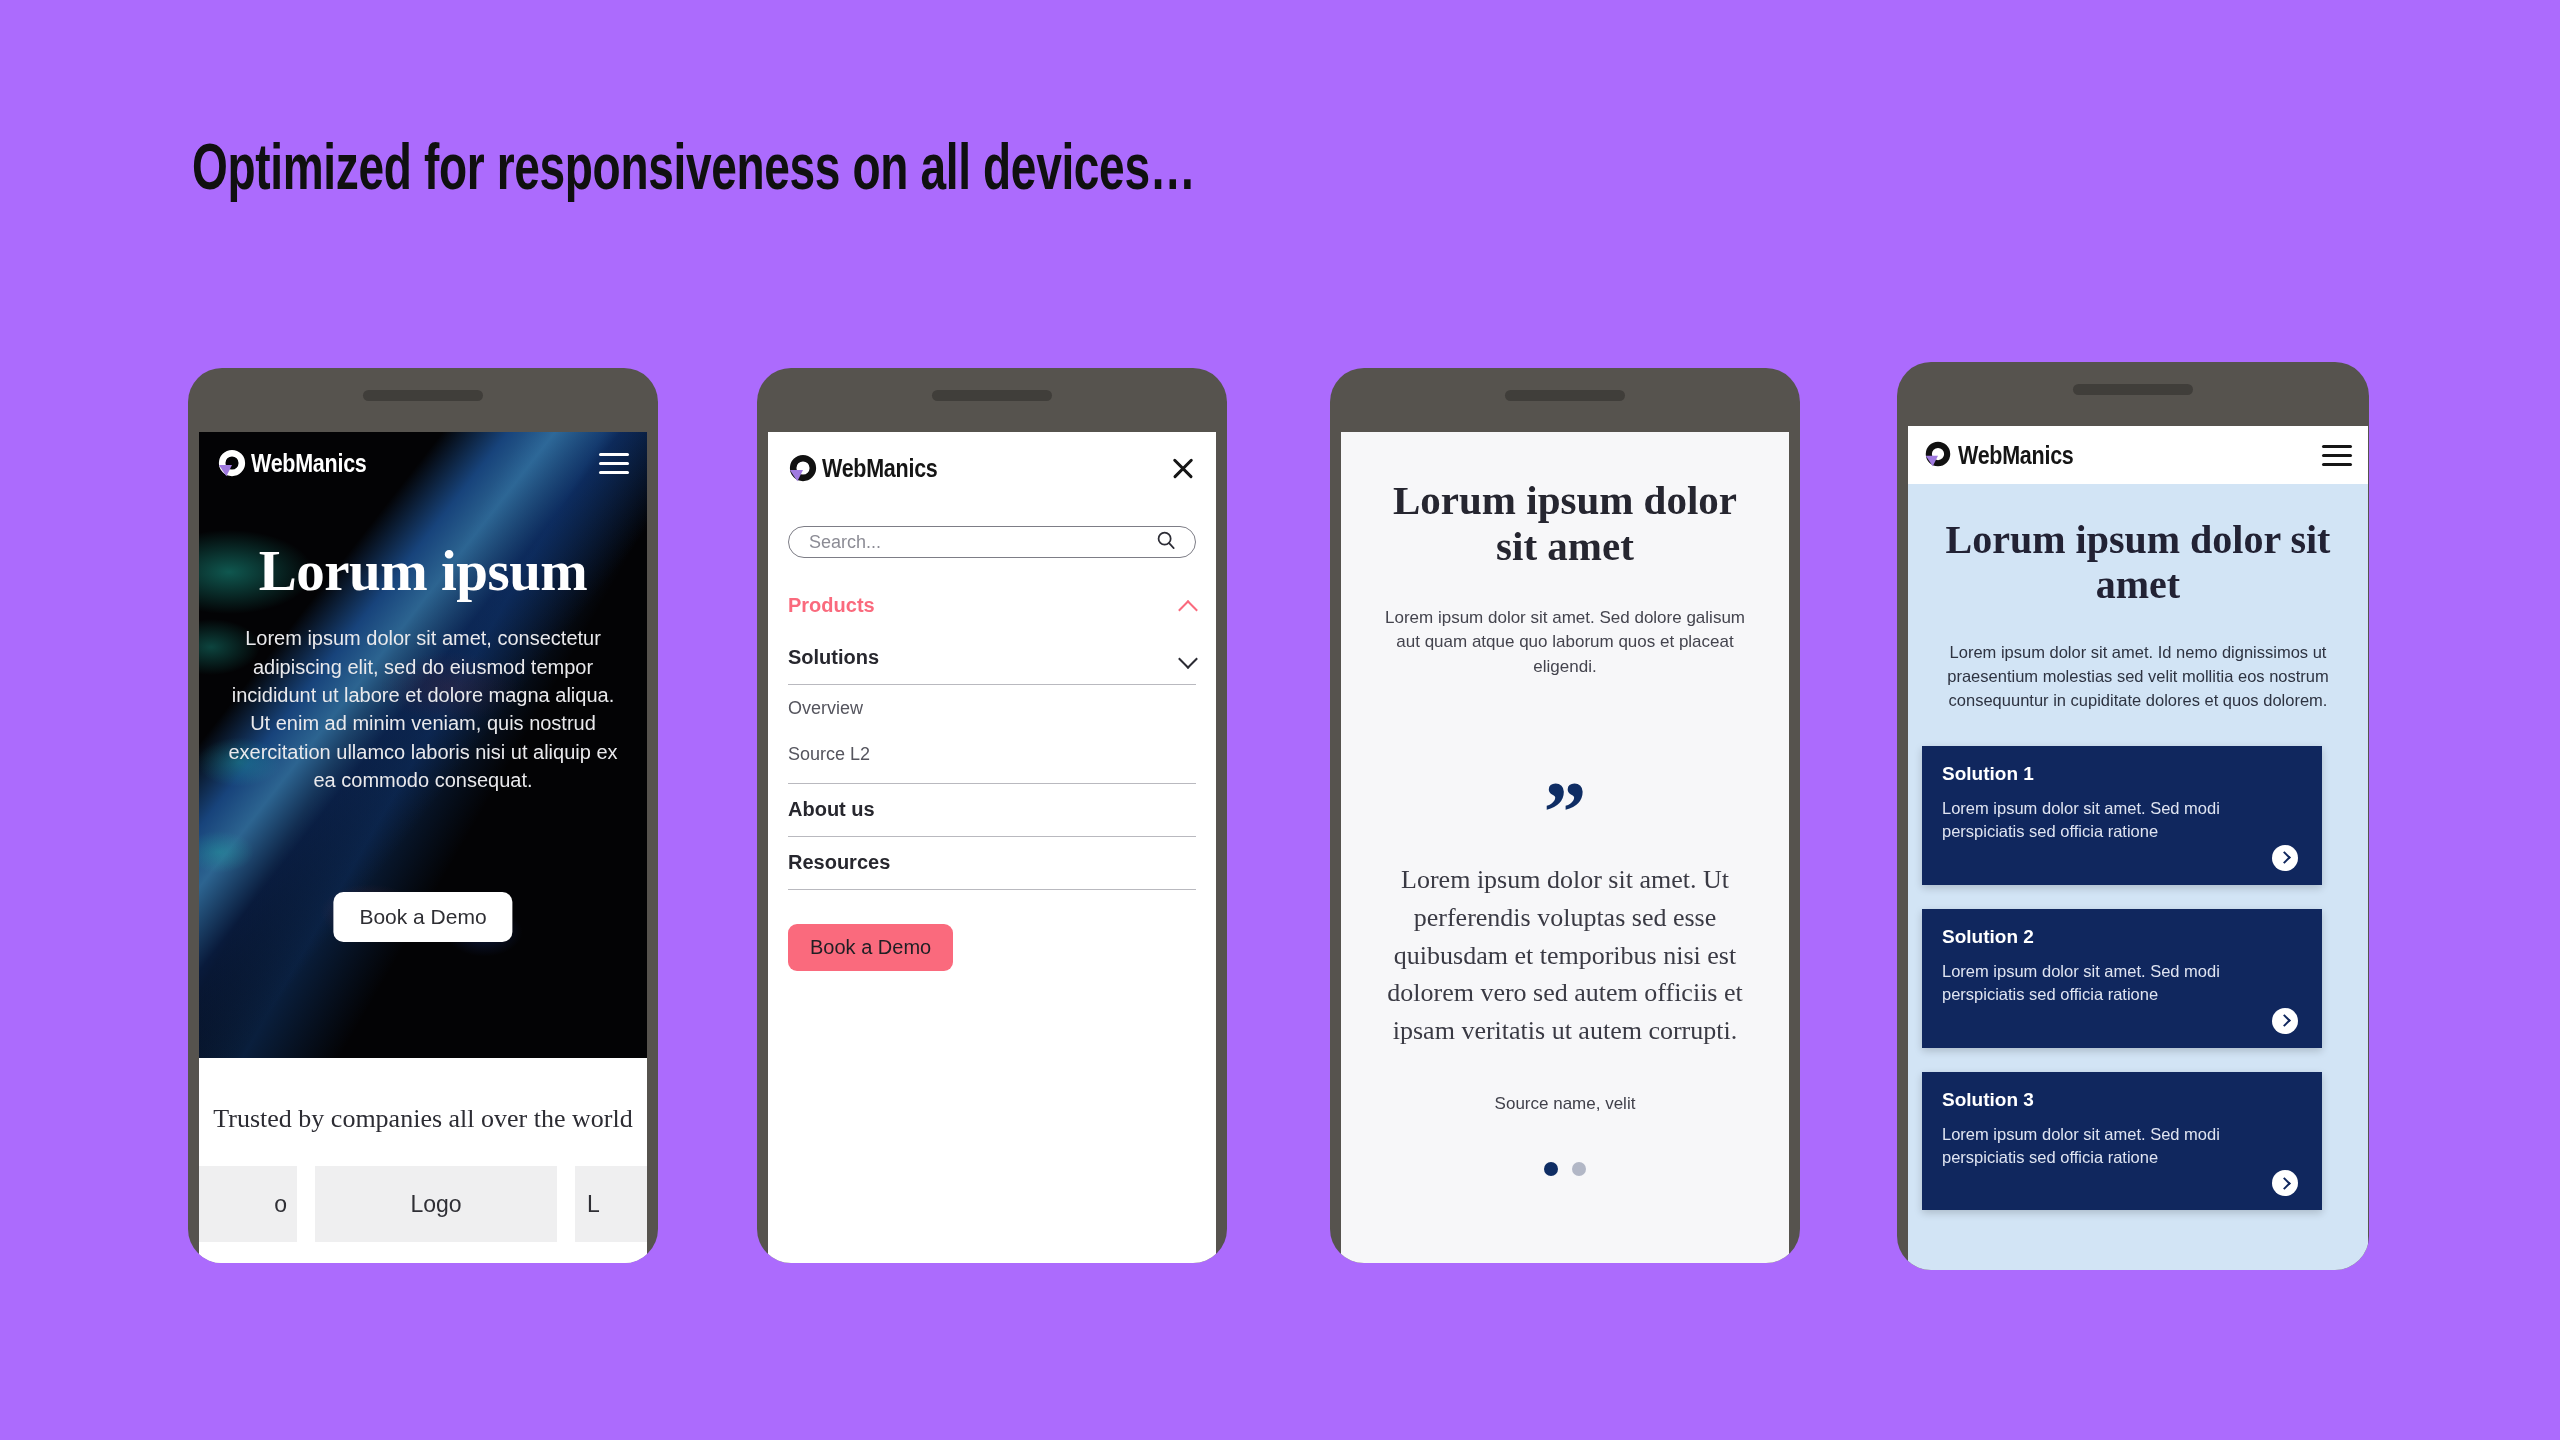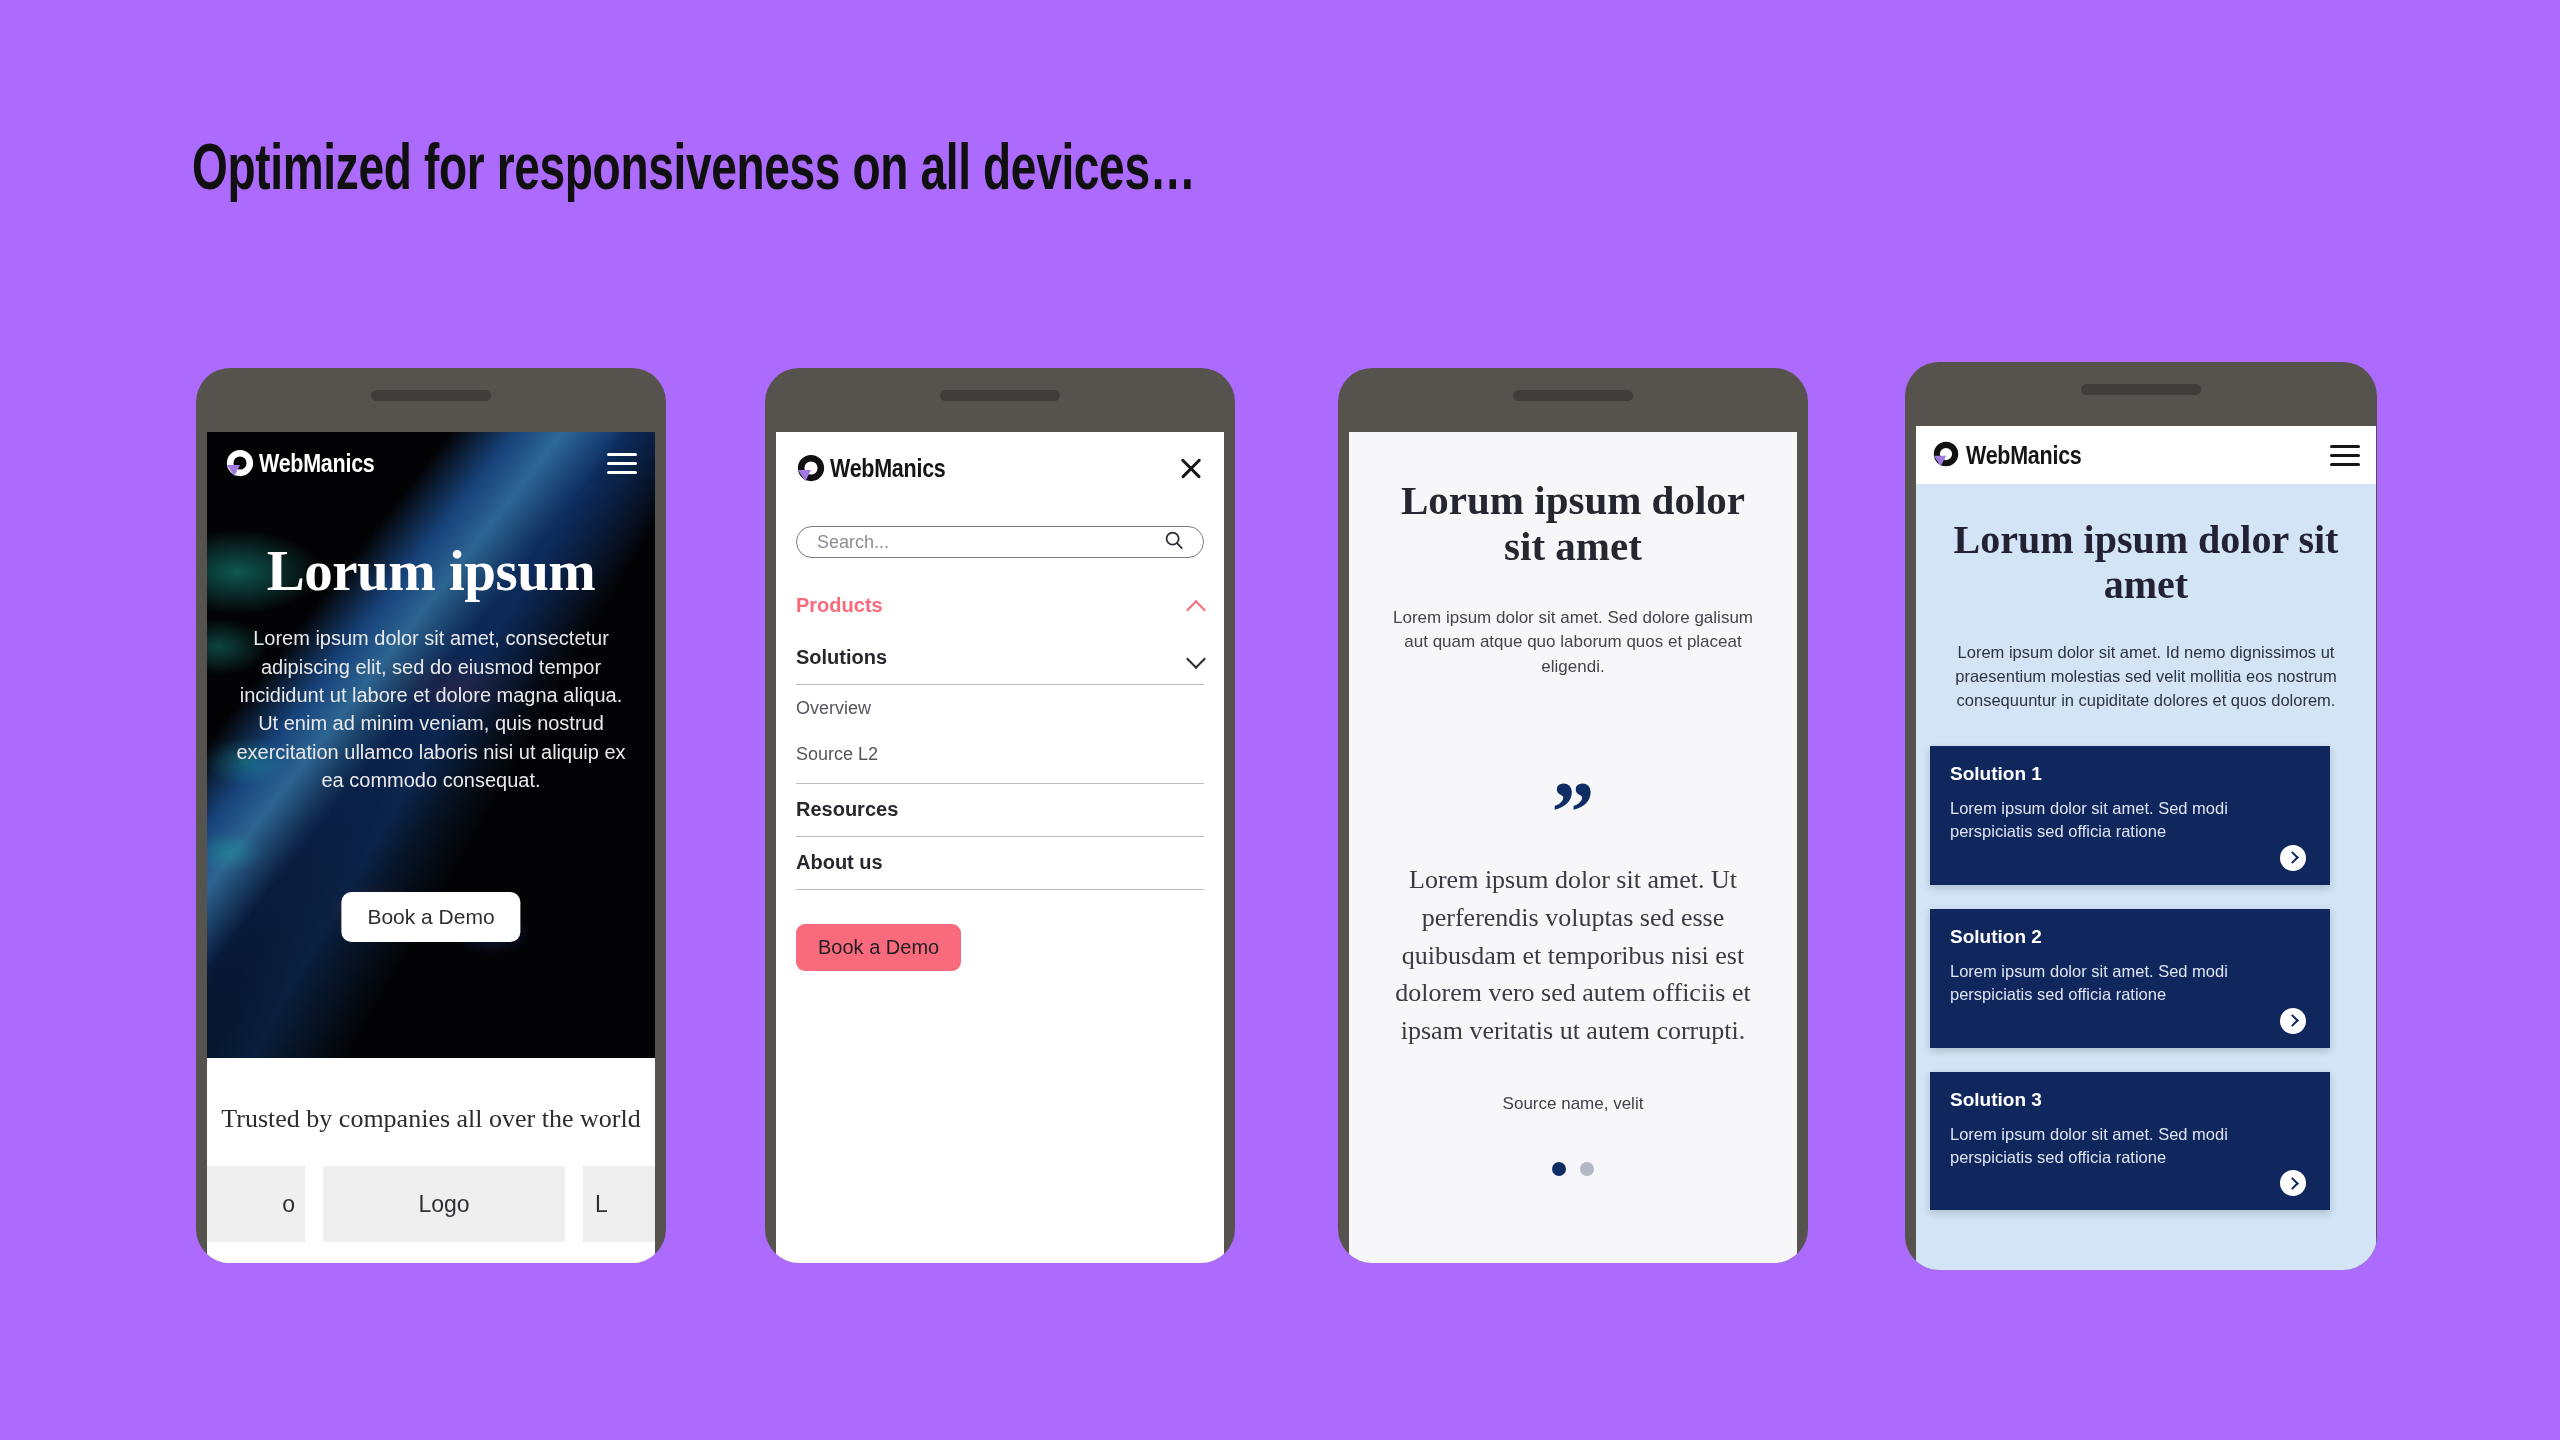--- a/index.html
+++ b/index.html
@@ -31,21 +31,20 @@
     white-space: nowrap;
   }
 
   
   .phone {
     position: absolute;
     background: #56534e;
     border-radius: 34px;
     box-sizing: border-box;
     overflow: hidden;
-    margin-left: 8px;
   }
   .phone-notch {
     position: absolute;
     top: 22px;
     left: 50%;
     transform: translateX(-50%);
     width: 120px;
     height: 11px;
     border-radius: 6px;
     background: #403e3a;
@@ -467,25 +466,25 @@
           <span class="menu-label">Solutions</span>
           <span class="chev"></span>
         </div>
 
         <div class="submenu-wrap">
           <div class="submenu-item">Overview</div>
           <div class="submenu-item">Source L2</div>
         </div>
 
         <div class="menu-row">
+          <span class="menu-label">About us</span>
+        </div>
+
+        <div class="menu-row">
           <span class="menu-label">Resources</span>
-        </div>
-
-        <div class="menu-row">
-          <span class="menu-label">About us</span>
         </div>
 
       </div>
 
       <button class="menu-cta">Book a Demo</button>
 
     </div>
   </div>
 </div>
 

